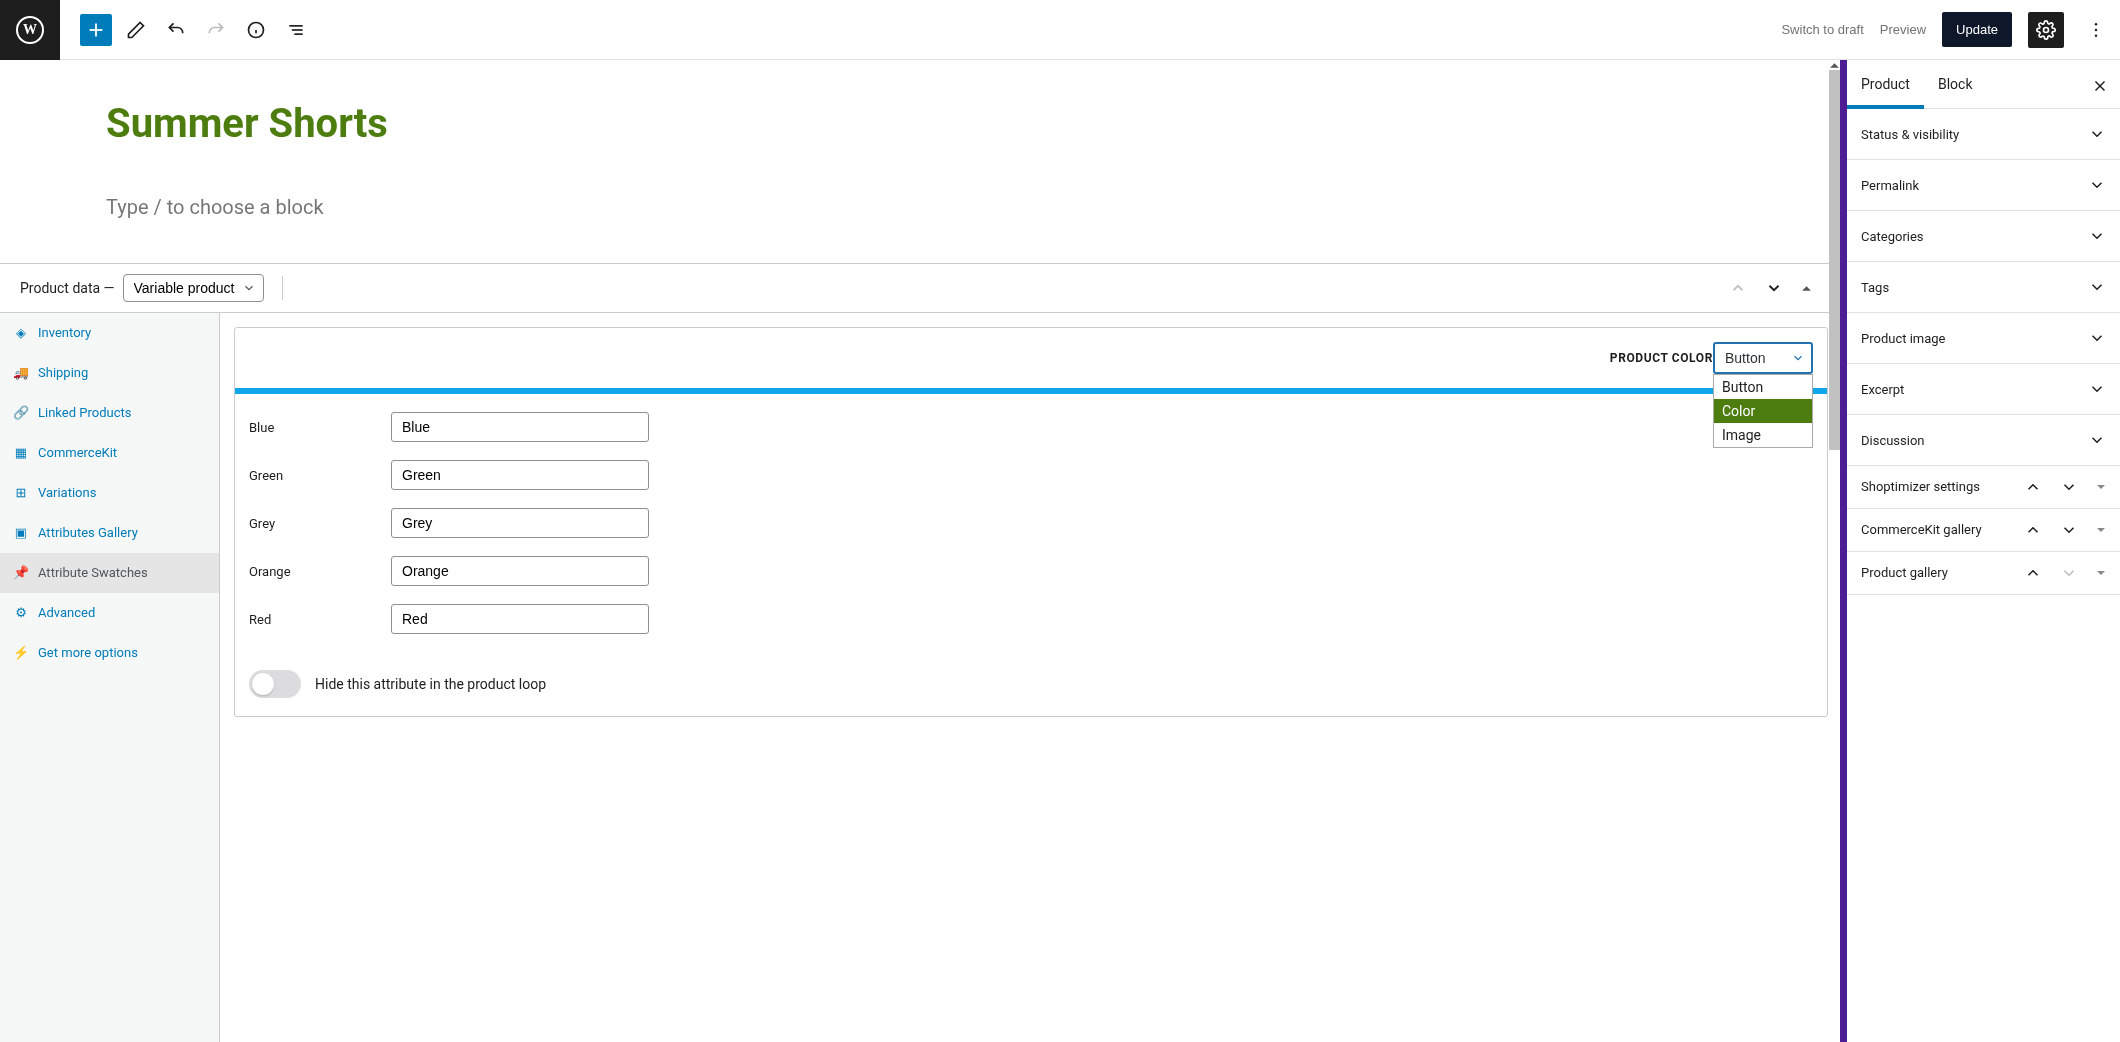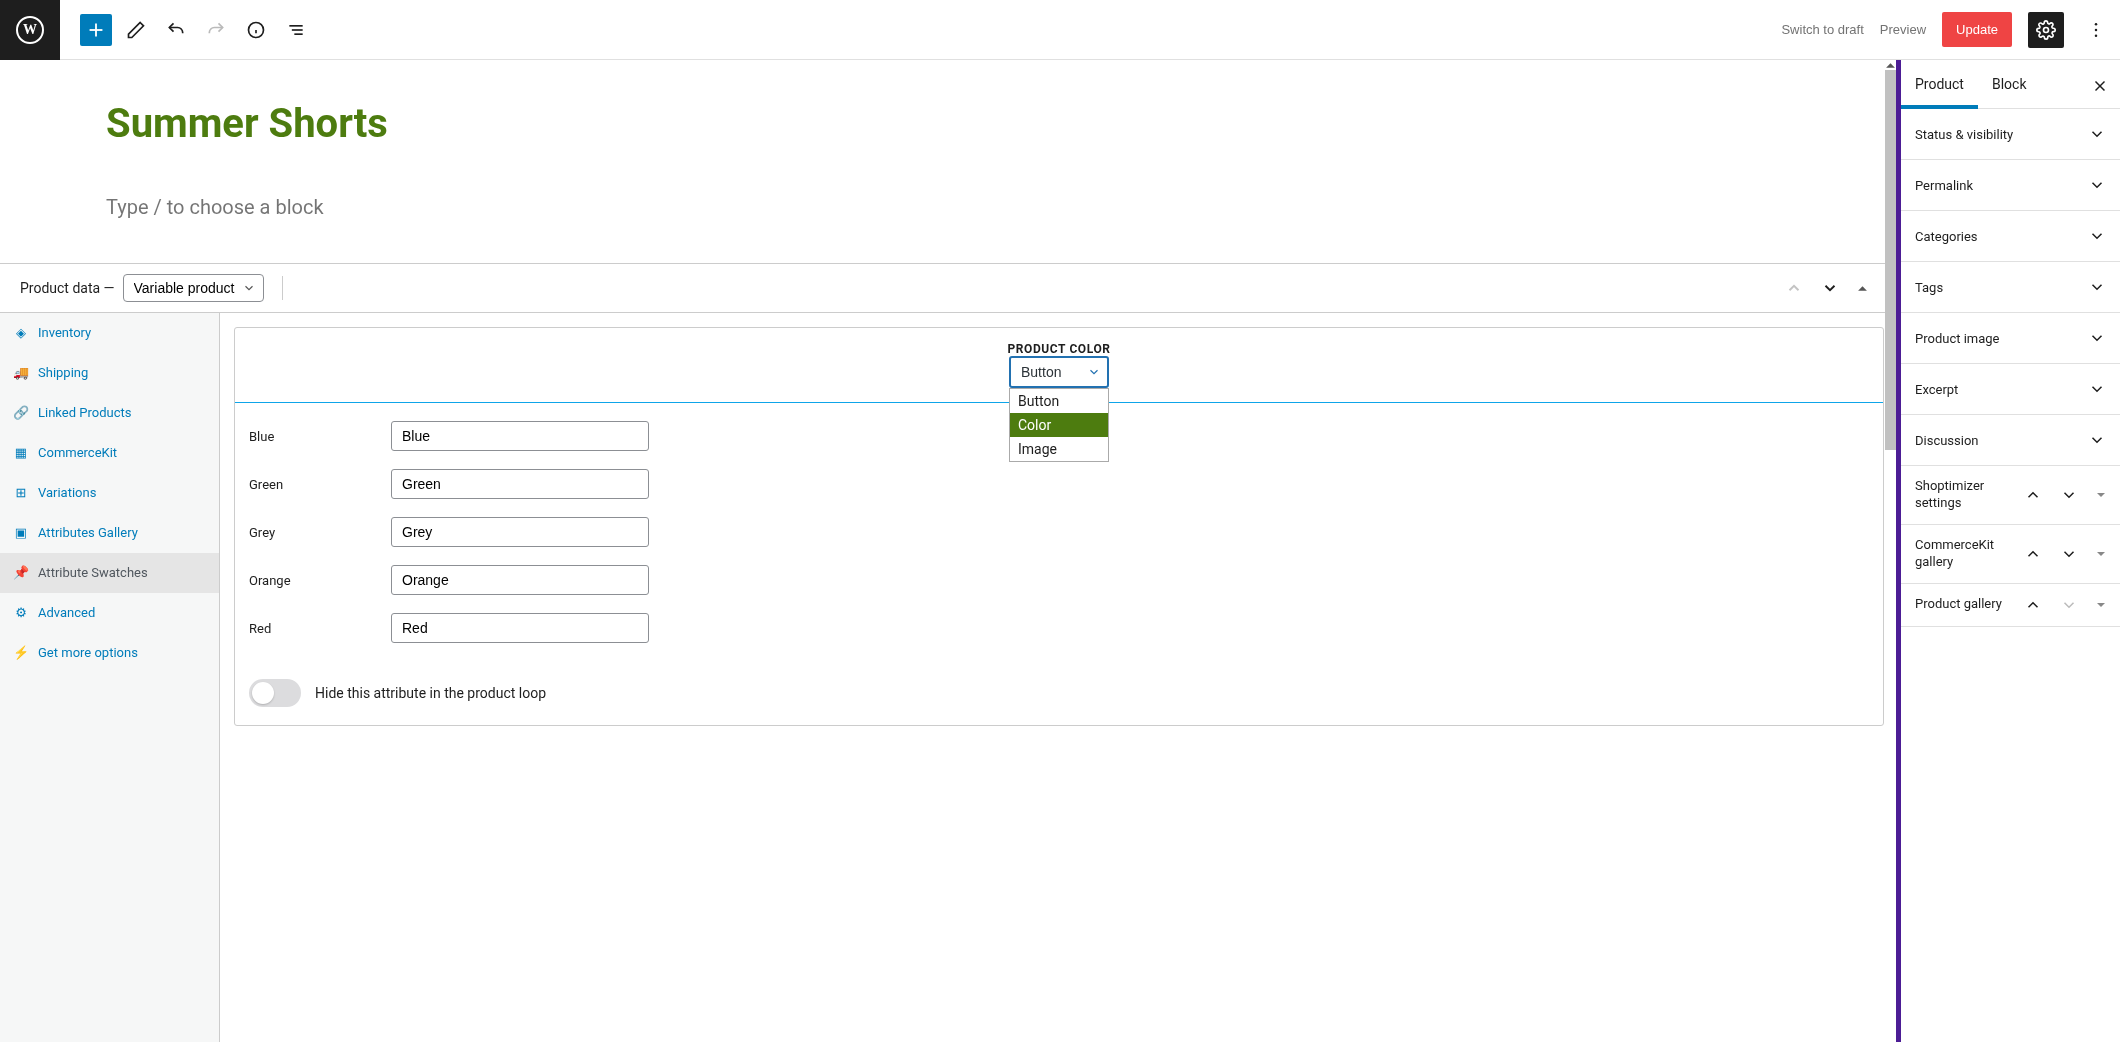--- a/index.html
+++ b/index.html
@@ -14,27 +14,27 @@
 
     
     .top-bar { height:60px; display:flex; align-items:center; border-bottom:1px solid #e0e0e0; }
     .wp-logo-box { width:60px; height:60px; background:#1e1e1e; display:flex; align-items:center; justify-content:center; }
     .wp-logo { width:28px; height:28px; border:2px solid #fff; border-radius:50%; color:#fff; display:flex; align-items:center; justify-content:center; font-weight:700; font-size:14px; font-family:Georgia, serif; }
     .toolbar-left { display:flex; align-items:center; gap:8px; padding-left:20px; }
     .square-btn { width:32px; height:32px; display:flex; align-items:center; justify-content:center; border:none; background:none; cursor:pointer; border-radius:2px; }
     .square-btn.blue { background:#007cba; color:#fff; border-radius:2px; }
     .toolbar-right { margin-left:auto; display:flex; align-items:center; gap:16px; padding-right:8px; }
     .link-btn { color:#737373; cursor:pointer; background:none; border:none; font-size:13px; }
-    .primary-btn { background:#ef4444; color:#fff; border:none; padding:10px 14px; font-size:13px; border-radius:2px; cursor:pointer; }
+    .primary-btn { background:#0f172a; color:#fff; border:none; padding:10px 14px; font-size:13px; border-radius:2px; cursor:pointer; }
     .icon-btn-dark { width:36px; height:36px; background:#1e1e1e; color:#fff; display:flex; align-items:center; justify-content:center; border:none; border-radius:2px; cursor:pointer; }
 
     
     .main { flex:1; display:flex; overflow:hidden; }
     .editor-col { flex:1; display:flex; flex-direction:column; overflow:auto; }
-    .sidebar-col { width:224px; border-left:5px solid #4c1d95; display:flex; flex-direction:column; position:relative; }
+    .sidebar-col { width:280px; border-left:7px solid #4c1d95; display:flex; flex-direction:column; position:relative; }
 
     .title-area { padding:40px 20px 0 106px; }
     .post-title { font-size:40px; font-weight:700; margin-bottom:48px; color:#4d7c0f; }
     .block-placeholder { font-size:20px; color:rgba(30,30,30,0.62); margin-bottom:44px; }
 
     
     .product-data-bar { border-top:1px solid #ccc; display:flex; align-items:center; padding:10px 20px 10px 20px; gap:8px; }
     .pd-label { font-size:14px; color:#1e1e1e; }
     .pd-select { border:1px solid #8c8f94; border-radius:4px; padding:5px 28px 5px 10px; font-size:14px; appearance:none; background:#fff; position:relative; }
     .pd-select-wrap { position:relative; display:inline-flex;}
@@ -44,21 +44,21 @@
 
     
     .pd-split { display:flex; flex:1; border-top:1px solid #ccc; }
     .pd-tabs { width:220px; background:#f6f7f7; border-right:1px solid #ccc; }
     .pd-tab { display:flex; align-items:center; gap:10px; padding:12px 14px; color:#007cba; cursor:pointer; font-size:13px; border-bottom:1px solid transparent; }
     .pd-tab.active { background:#e5e5e5; color:#50575e; }
     .pd-tab .ico { width:14px; display:flex; justify-content:center; }
 
     .pd-content { flex:1; padding:14px 12px 14px 14px; overflow:auto; }
     .panel { border:1px solid #ccc; border-radius:3px; background:#fff; }
-    .panel-head { display:flex; align-items:center; justify-content:space-between; padding:14px 14px; border-bottom:1px solid #0ea5e9;flex-direction:column; }
+    .panel-head { display:flex; align-items:center; justify-content:flex-end; padding:14px 14px; border-bottom:6px solid #0ea5e9; }
     .panel-head-title { font-size:12px; font-weight:700; letter-spacing:0.6px; color:#1e1e1e; }
     .sel-wrap { position:relative; }
     .sel { border:2px solid #2271b1; border-radius:3px; padding:6px 28px 6px 10px; font-size:14px; color:#2c3338; appearance:none; background:#fff; width:100px; }
     .sel-wrap .chev { position:absolute; right:8px; top:50%; transform:translateY(-50%); pointer-events:none; }
     .dropdown-list { position:absolute; top:100%; left:0; right:0; background:#fff; border:1px solid #aaa; z-index:10; }
     .dropdown-item { padding:4px 8px; font-size:14px; color:#1e1e1e; cursor:pointer; }
     .dropdown-item.hover { background:#4d7c0f; color:#fff; }
 
     .rows { padding:18px 14px 8px 14px; }
     .row { display:flex; align-items:center; gap:14px; margin-bottom:18px; }

